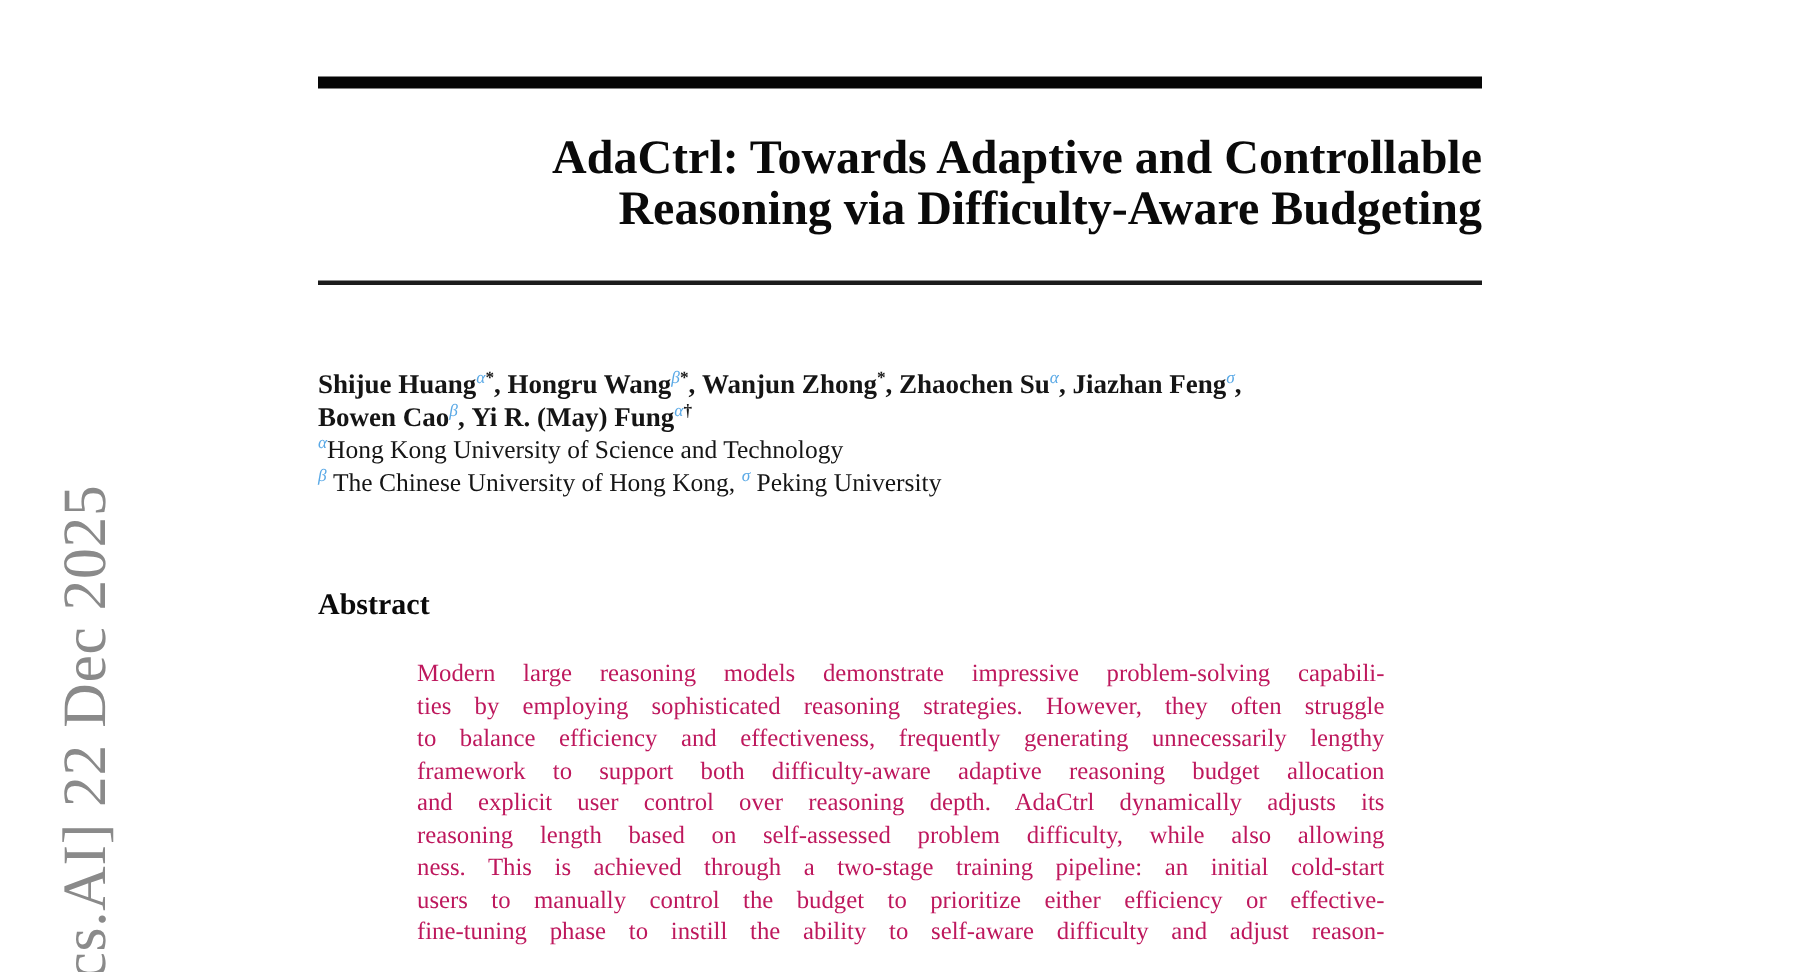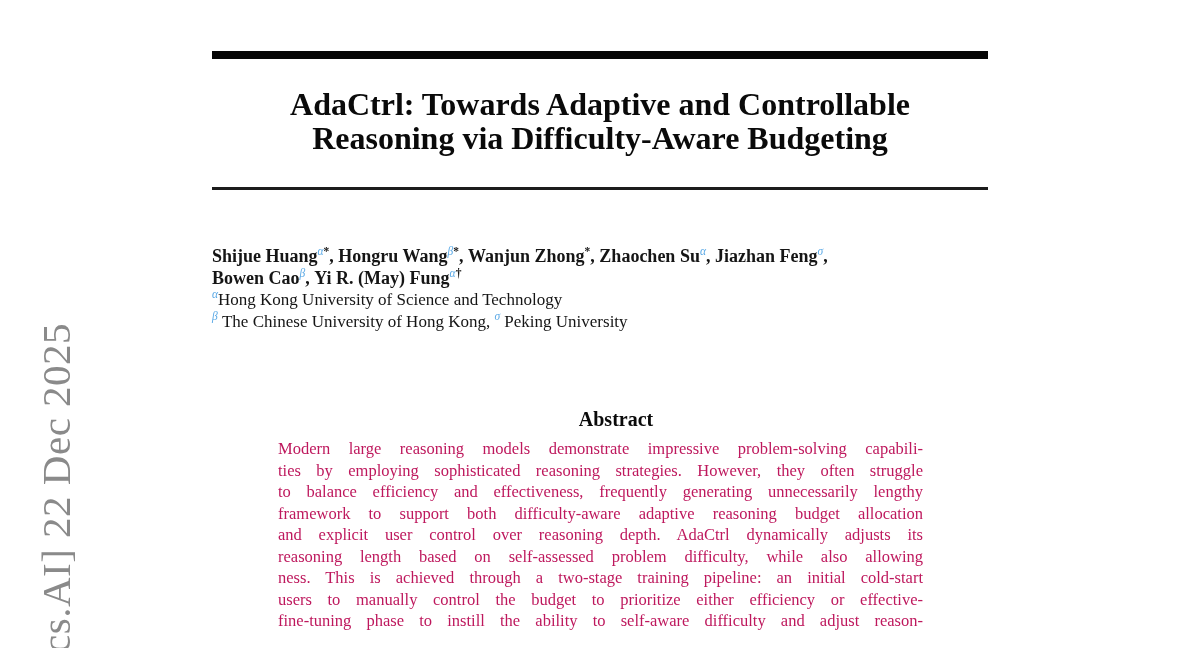--- a/index.html
+++ b/index.html
@@ -38,21 +38,21 @@
     left: 212px; top: 187px;
     width: 776px; height: 3px;
     background: #1c1c1c;
   }
 
   .title {
     position: absolute;
     left: 212px; top: 87px;
     width: 776px;
     margin: 0;
-    text-align: center;
+    text-align: right;
     font-size: 32px;
     line-height: 34px;
     font-weight: bold;
     color: #0a0a0a;
   }
   .title span { display: block; }
 
   .authors {
     position: absolute;
     left: 212px; top: 245px;
@@ -62,22 +62,22 @@
   .author-line { font-size: 18px; line-height: 22px; font-weight: bold; white-space: nowrap; }
   .affil-line  { font-size: 17px; line-height: 22px; white-space: nowrap; }
   sup { font-size: 11.5px; line-height: 0; vertical-align: super; }
   .mk  { color: var(--marker-blue, #5aa9e6); font-style: italic; font-weight: normal; }
   .mkb { color: #1a1a1a; }
 
   .abs-head {
     position: absolute;
     left: 212px; top: 392px;
     width: 776px;
-    margin: 16px;
-    text-align: center;
+    margin: 0;
+    text-align: left;
     font-size: 20px;
     font-weight: bold;
     color: #0a0a0a;
   }
 
   .abstract {
     position: absolute;
     left: 278px; top: 438px;
     width: 645px;
   }

